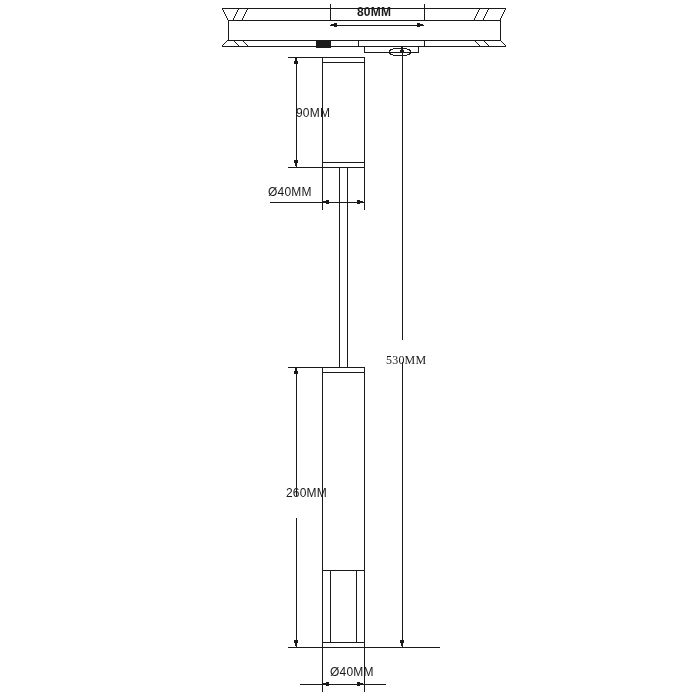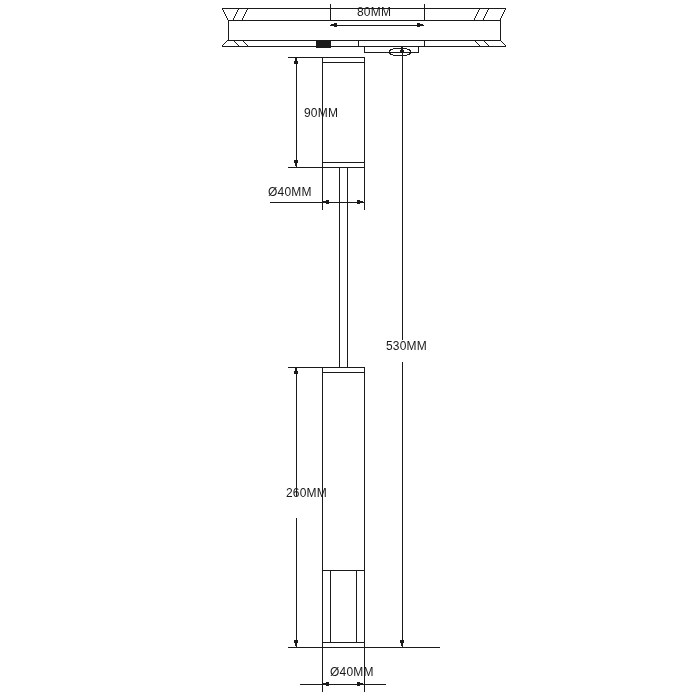--- a/index.html
+++ b/index.html
@@ -134,25 +134,25 @@
         <path d="M 322 684 L 364 684"></path>
         <path d="M 322 684 l 7 -2.6 l 0 5.2 z" fill="#1a1a1a" stroke="none"></path>
         <path d="M 364 684 l -7 -2.6 l 0 5.2 z" fill="#1a1a1a" stroke="none"></path>
         <path d="M 300 684 L 322 684"></path>
         <path d="M 364 684 L 386 684"></path>
       </g>
 
     </g>
   </svg>
 
-  <div class="dim-label" style="left:357px; top:5px;">80MM</div>
+  <div class="dim-label" style="left:357px; top:5px;font-weight:bold;">80MM</div>
 
-  <div class="dim-label" style="left:304px; top:106px;">90MM</div>
+  <div class="dim-label" style="left:296px; top:106px;">90MM</div>
 
   <div class="dim-label" style="left:268px; top:185px;">Ø40MM</div>
 
-  <div class="dim-label" style="left:386px; top:339px;">530MM</div>
+  <div class="dim-label" style="left:386px; top:353px;font-family:Liberation Serif, serif;">530MM</div>
 
   <div class="dim-label" style="left:286px; top:486px;">260MM</div>
 
   <div class="dim-label" style="left:330px; top:665px;">Ø40MM</div>
 
 </div>
 
 </body></html>

